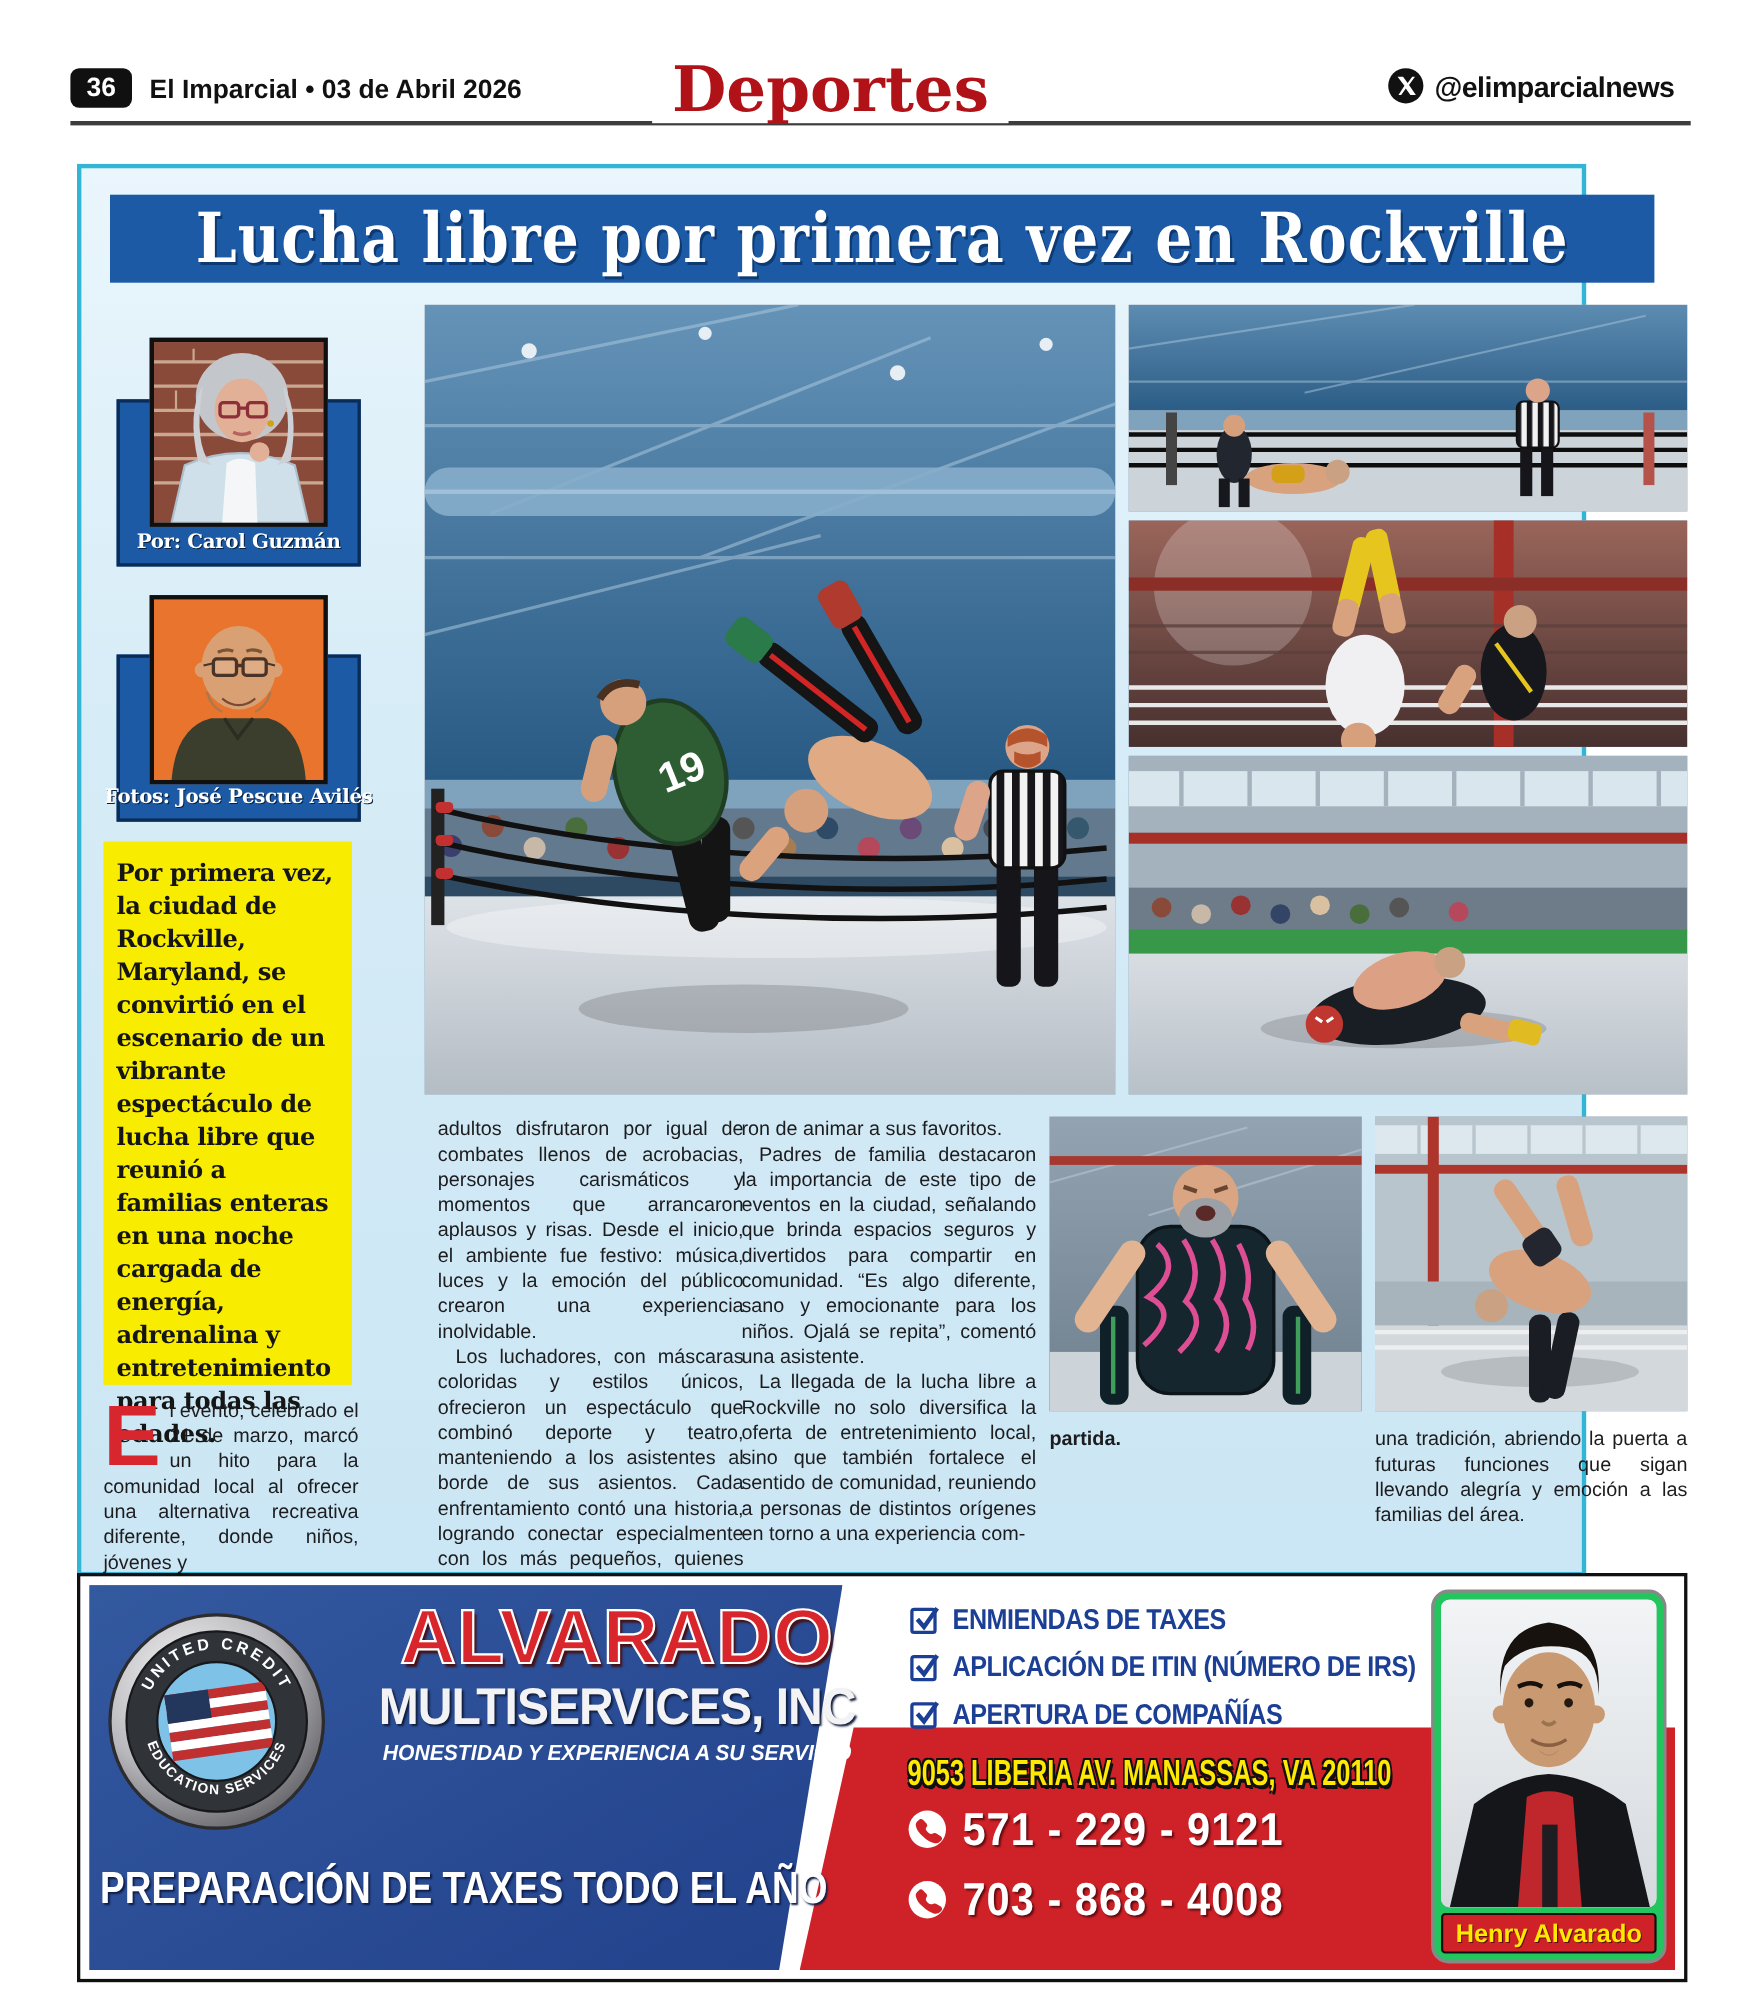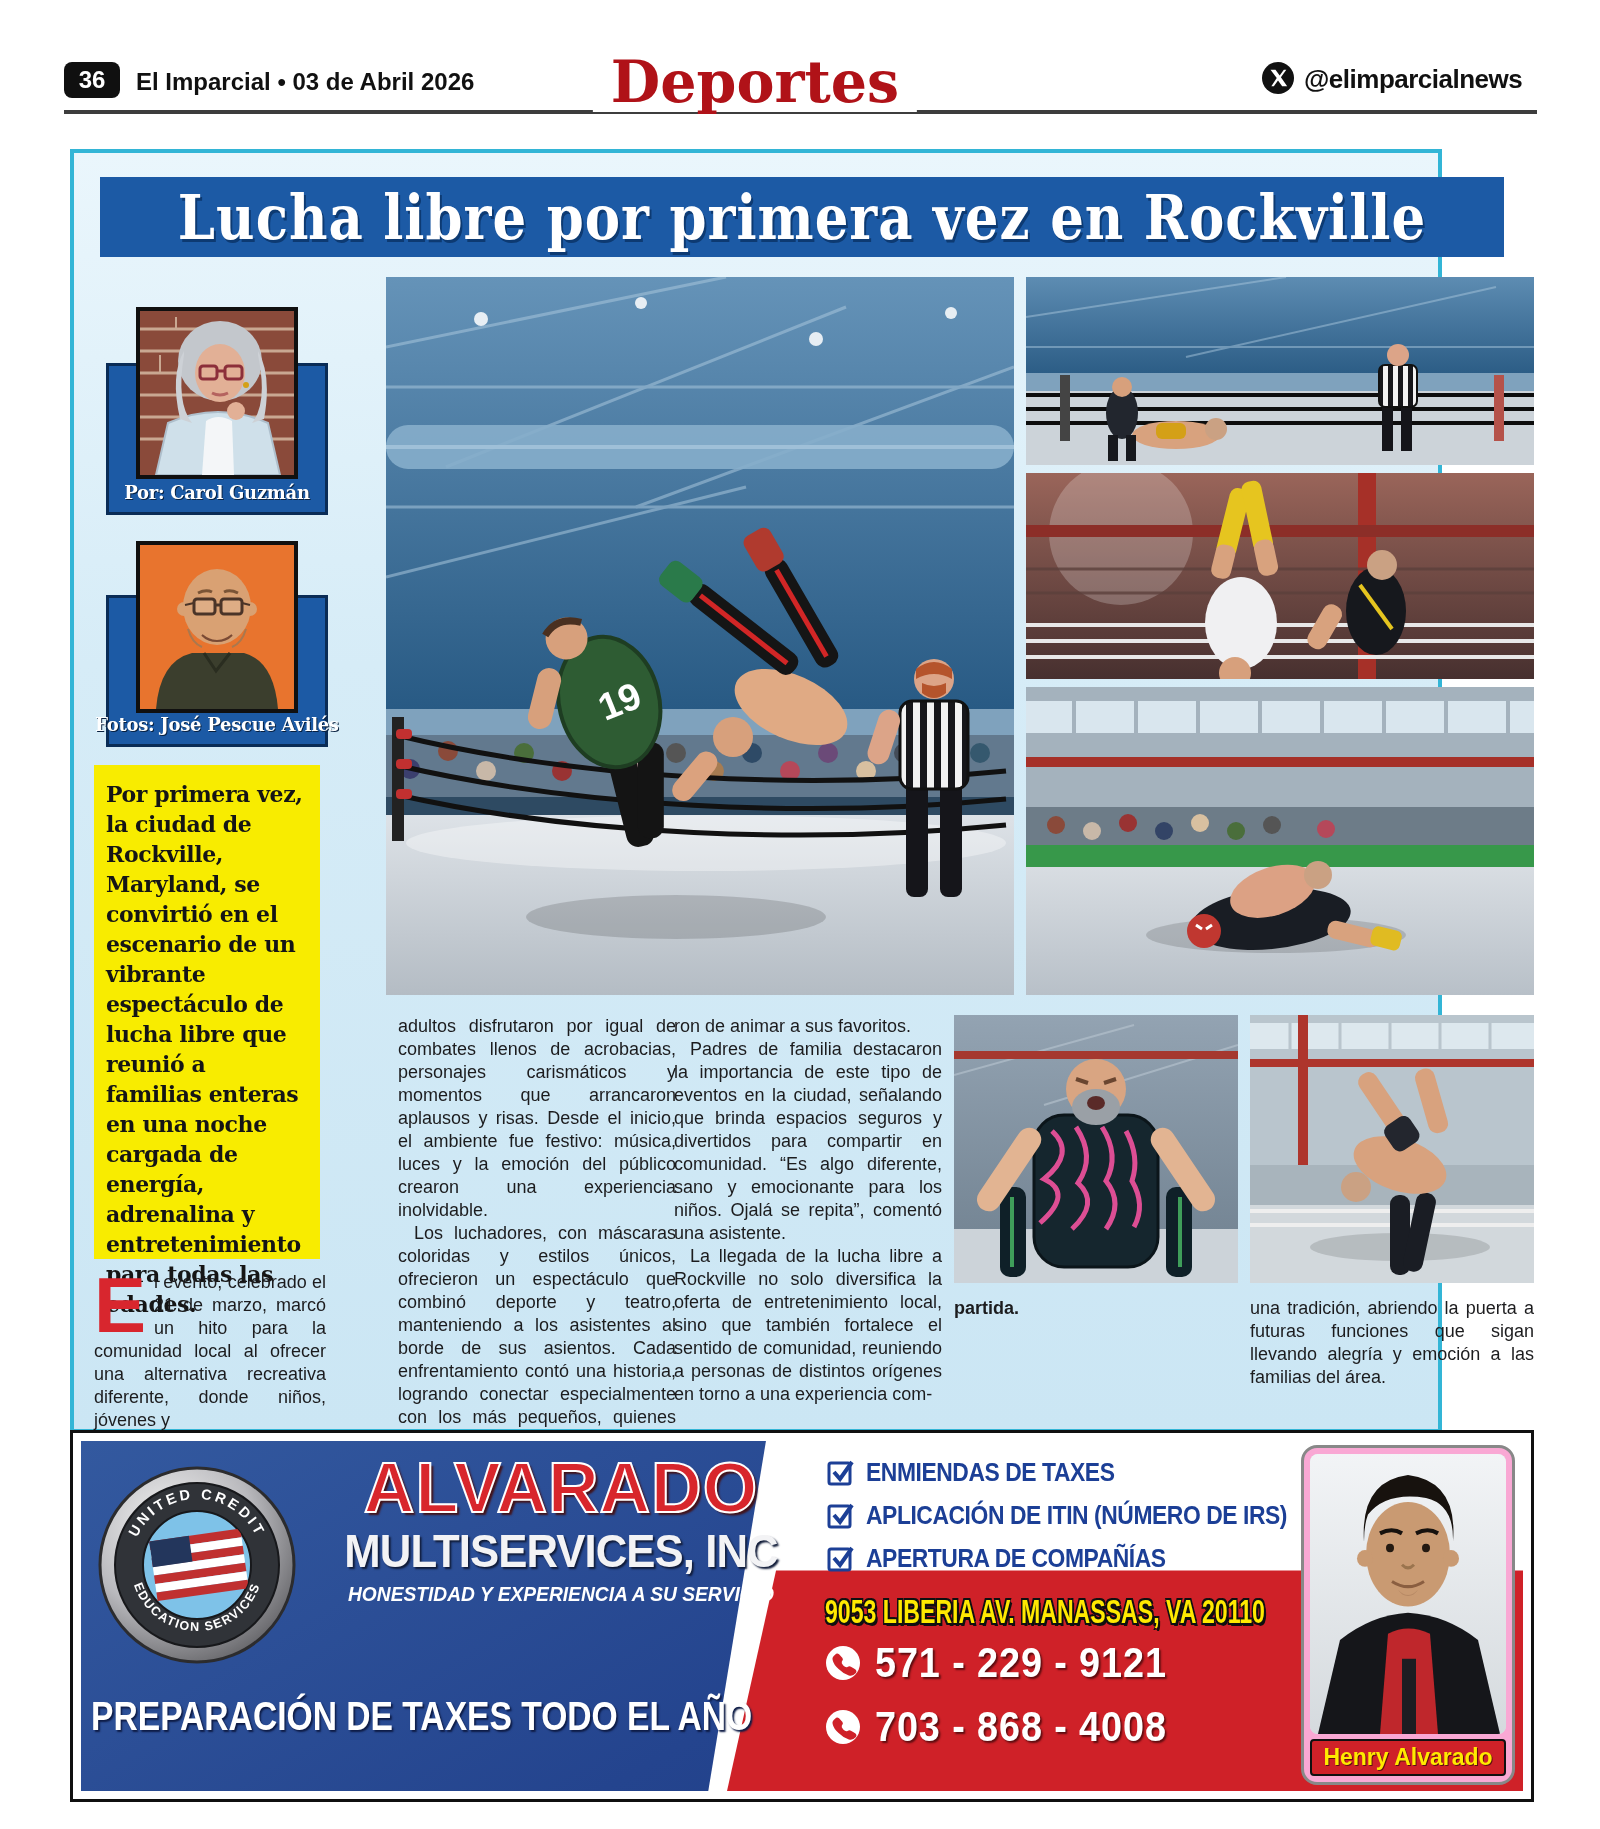--- a/index.html
+++ b/index.html
@@ -75,21 +75,21 @@
   .ad-service .svc-text{font-size:26px;font-weight:bold;color:#1c3f96;white-space:nowrap;
     transform:scaleX(.88);transform-origin:left;letter-spacing:-.5px;}
   .checkbox-ic{width:27px;height:27px;margin-right:12px;flex:0 0 auto;}
   .ad-address{position:absolute;left:744px;top:152px;font-size:33px;font-weight:bold;color:#ffe families;}
   .ad-address{color:#ffe900;transform:scaleX(.70);transform-origin:left;white-space:nowrap;letter-spacing:0;
     text-shadow:-2px -2px 0 #101010,2px -2px 0 #101010,-2px 2px 0 #101010,2px 2px 0 #101010,3px 3px 0 #101010;}
   .ad-phone{position:absolute;left:744px;display:flex;align-items:center;}
   .ad-phone .ph-num{font-size:42px;font-weight:bold;color:#fff;white-space:nowrap;letter-spacing:1px;
     transform:scaleX(.9);transform-origin:left;text-shadow:2px 2px 2px #5e0d10;}
   .phone-ic{width:36px;height:36px;margin-right:14px;flex:0 0 auto;}
-  .henry-card{position:absolute;right:8px;top:4px;width:214px;height:340px;background:#f9a8d4;border:3px solid #888;
+  .henry-card{position:absolute;right:8px;top:4px;width:214px;height:340px;background:#22c55e;border:3px solid #888;
     border-radius:16px;box-sizing:border-box;padding:6px;display:flex;flex-direction:column;}
   .henry-photo{flex:1;overflow:hidden;border-radius:8px;background:#dde1e5;}
   .henry-photo svg{display:block;width:100%;height:100%;}
   .henry-label{margin-top:5px;background:#cf2128;border:2px solid #101010;border-radius:4px;text-align:center;
     font-size:23px;font-weight:bold;color:#ffe900;padding:3px 0;text-shadow:1px 1px 0 #5e0d10;}
 </style>
 </head>
 <body>
 
 <div class="page">

